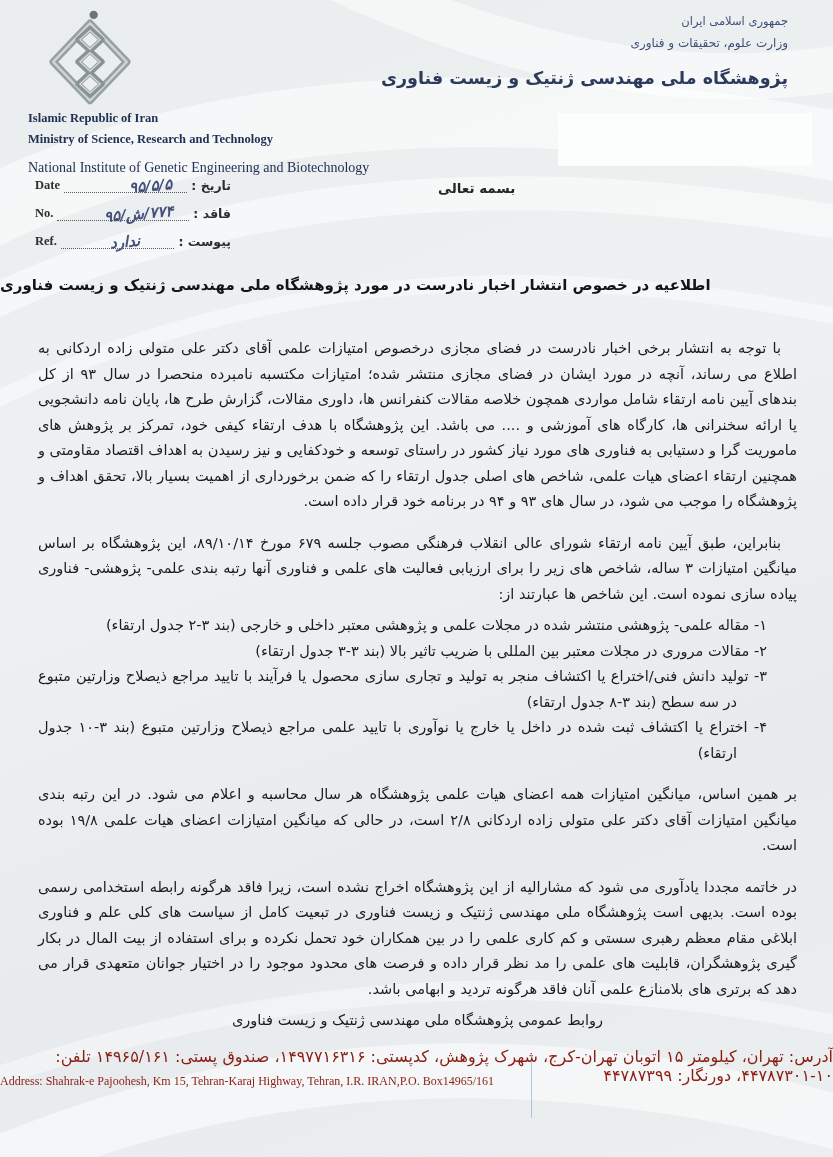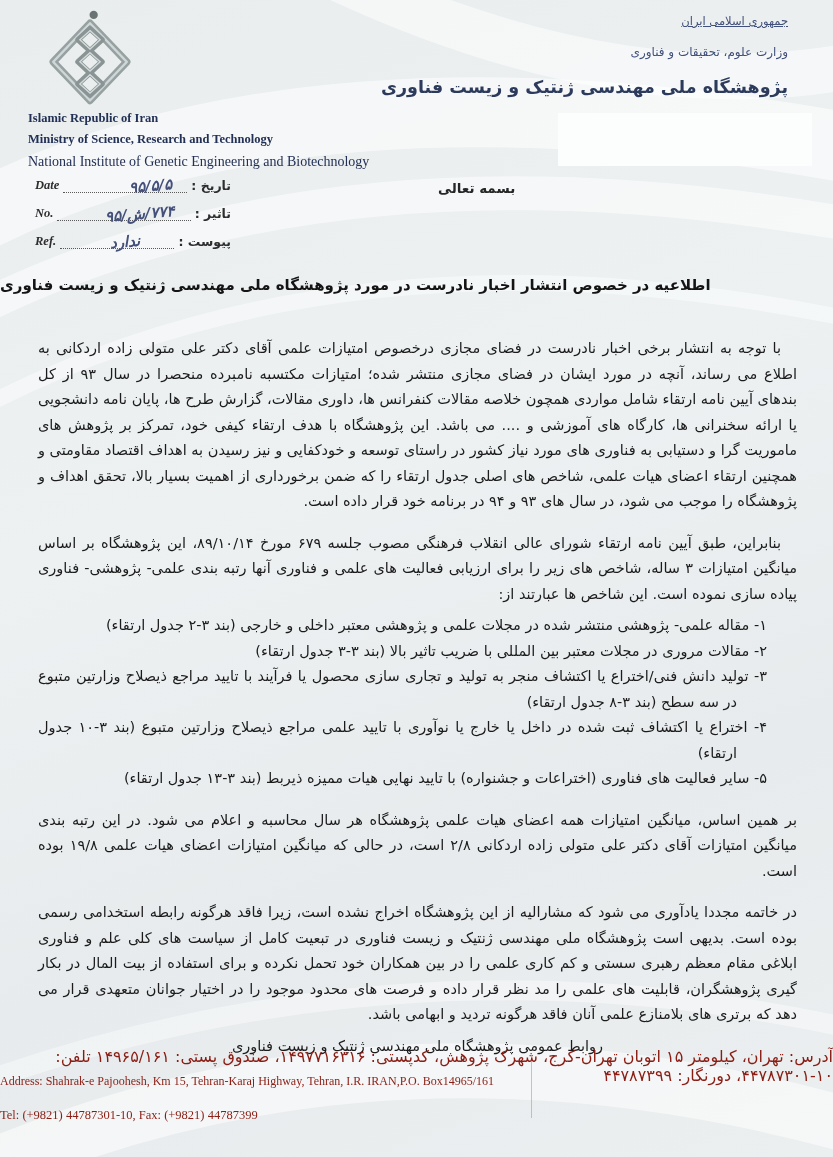--- a/index.html
+++ b/index.html
@@ -7,38 +7,38 @@
     position:relative;
     width:833px;height:1157px;
     background:linear-gradient(160deg,#e9edee 0%,#edf1f2 40%,#e7ebed 70%,#eceff0 100%);
     overflow:hidden;
     font-family:"DejaVu Sans",sans-serif;
     color:#1b1b1b;
   }
   .watermark{position:absolute;top:0;left:0;pointer-events:none;}
   
   .header-fa{position:absolute;top:14px;right:45px;text-align:right;direction:rtl;color:#41507a;}
-  .hfa1{font-size:11.5px;margin-bottom:17px;text-decoration:underline;}
+  .hfa1{font-size:11.5px;margin-bottom:8px;}
   .hfa2{font-size:12px;margin-bottom:18px;}
   .hfa3{font-size:17.5px;font-weight:bold;color:#2c3a5c;}
   .logo{position:absolute;top:8px;left:44px;width:92px;height:104px;}
   .header-en{position:absolute;top:108px;left:28px;color:#223055;
     font-family:"Liberation Serif","DejaVu Serif",serif;line-height:21px;}
   .hen1,.hen2{font-size:12.5px;font-weight:bold;}
-  .hen3{font-size:14px;margin-top:1px;}
+  .hen3{font-size:14px;margin-top:7px;}
   .redaction{position:absolute;top:113px;left:558px;width:254px;height:53px;background:#fcfdfd;}
   
   .meta{position:absolute;top:178px;left:35px;width:196px;}
   .meta-row{display:flex;direction:rtl;align-items:flex-end;margin-bottom:13px;
     font-size:12.5px;font-weight:bold;color:#2e2e2e;}
   .meta-label-fa{white-space:nowrap;}
   .meta-dots{flex:1;border-bottom:1.6px dotted #5a5a5a;position:relative;margin:0 4px;height:14px;}
   .meta-hand{position:absolute;bottom:-3px;right:12%;direction:ltr;
     font-style:italic;font-size:15px;color:#44507a;transform:rotate(-5deg);white-space:nowrap;}
-  .meta-label-en{font-family:"Liberation Serif","DejaVu Serif",serif;direction:ltr;white-space:nowrap;font-style:italic;}
+  .meta-label-en{font-family:"Liberation Serif","DejaVu Serif",serif;direction:ltr;white-space:nowrap;}
   .besmeh{position:absolute;top:180px;left:438px;font-weight:bold;font-size:13.5px;
     direction:rtl;color:#262626;}
   
   .title{position:absolute;top:276px;left:0;width:100%;text-align:left;direction:rtl;
     font-weight:bold;font-size:15px;color:#141414;}
   .body{position:absolute;top:320px;right:36px;left:38px;direction:rtl;text-align:justify;
     font-size:14.5px;line-height:25.5px;color:#1b1b1b;}
   .body p{margin:16px 0 6px 0;}
   .indent{text-indent:16px;}
   .list{margin:0 0 6px 0;}
@@ -97,21 +97,21 @@
 
   <div class="meta">
     <div class="meta-row">
       <span class="meta-label-fa">تاریخ :</span>
       <span class="meta-dots">
         <span class="meta-hand">۹۵/۵/۵</span>
       </span>
       <span class="meta-label-en">Date</span>
     </div>
     <div class="meta-row">
-      <span class="meta-label-fa">تاثیر :</span>
+      <span class="meta-label-fa">فاقد :</span>
       <span class="meta-dots">
         <span class="meta-hand" style="direction:rtl;">۷۷۴/ش/۹۵</span>
       </span>
       <span class="meta-label-en">No.</span>
     </div>
     <div class="meta-row">
       <span class="meta-label-fa">پیوست :</span>
       <span class="meta-dots">
         <span class="meta-hand" style="right:30%;">ندارد</span>
       </span>
@@ -124,26 +124,24 @@
   <div class="title">اطلاعیه در خصوص انتشار اخبار نادرست در مورد پژوهشگاه ملی مهندسی ژنتیک و زیست فناوری</div>
 
   <div class="body">
     <p class="indent">با توجه به انتشار برخی اخبار نادرست در فضای مجازی درخصوص امتیازات علمی آقای دکتر علی متولی زاده اردکانی به اطلاع می رساند، آنچه در مورد ایشان در فضای مجازی منتشر شده؛ امتیازات مکتسبه نامبرده منحصرا در سال ۹۳ از کل بندهای آیین نامه ارتقاء شامل مواردی همچون خلاصه مقالات کنفرانس ها، داوری مقالات، گزارش طرح ها، پایان نامه دانشجویی یا ارائه سخنرانی ها، کارگاه های آموزشی و .... می باشد. این پژوهشگاه با هدف ارتقاء کیفی خود، تمرکز بر پژوهش های ماموریت گرا و دستیابی به فناوری های مورد نیاز کشور در راستای توسعه و خودکفایی و نیز رسیدن به اهداف اقتصاد مقاومتی و همچنین ارتقاء اعضای هیات علمی، شاخص های اصلی جدول ارتقاء را که ضمن برخورداری از اهمیت بسیار بالا، تحقق اهداف و پژوهشگاه را موجب می شود، در سال های ۹۳ و ۹۴ در برنامه خود قرار داده است.</p>
     <p class="indent">بنابراین، طبق آیین نامه ارتقاء شورای عالی انقلاب فرهنگی مصوب جلسه ۶۷۹ مورخ ۸۹/۱۰/۱۴، این پژوهشگاه بر اساس میانگین امتیازات ۳ ساله، شاخص های زیر را برای ارزیابی فعالیت های علمی و فناوری آنها رتبه بندی علمی- پژوهشی- فناوری پیاده سازی نموده است. این شاخص ها عبارتند از:</p>
     <div class="list">
       <div class="list-item">۱-  مقاله علمی- پژوهشی منتشر شده در مجلات علمی و پژوهشی معتبر داخلی و خارجی (بند ۳-۲ جدول ارتقاء)</div>
       <div class="list-item">۲-  مقالات مروری در مجلات معتبر بین المللی با ضریب تاثیر بالا (بند ۳-۳ جدول ارتقاء)</div>
       <div class="list-item">۳-  تولید دانش فنی/اختراع یا اکتشاف منجر به تولید و تجاری سازی محصول یا فرآیند با تایید مراجع ذیصلاح وزارتین متبوع در سه سطح (بند ۳-۸ جدول ارتقاء)</div>
       <div class="list-item">۴-  اختراع یا اکتشاف ثبت شده در داخل یا خارج یا نوآوری با تایید علمی مراجع ذیصلاح وزارتین متبوع (بند ۳-۱۰ جدول ارتقاء)</div>
-      <div class="list-item">۵-  سایر فعالیت های فناوری (اختراعات و جشنواره) با تایید نهایی هیات ممیزه ذیربط (بند ۳-۱۳ جدول ارتقاء)</div>
     </div>
     <p>بر همین اساس، میانگین امتیازات همه اعضای هیات علمی پژوهشگاه هر سال محاسبه و اعلام می شود. در این رتبه بندی میانگین امتیازات آقای دکتر علی متولی زاده اردکانی ۲/۸ است، در حالی که میانگین امتیازات اعضای هیات علمی ۱۹/۸ بوده است.</p>
     <p>در خاتمه مجددا یادآوری می شود که مشارالیه از این پژوهشگاه اخراج نشده است، زیرا فاقد هرگونه رابطه استخدامی رسمی بوده است. بدیهی است پژوهشگاه ملی مهندسی ژنتیک و زیست فناوری در تبعیت کامل از سیاست های کلی علم و فناوری ابلاغی مقام معظم رهبری سستی و کم کاری علمی را در بین همکاران خود تحمل نکرده و برای استفاده از بیت المال در بکار گیری پژوهشگران، قابلیت های علمی را مد نظر قرار داده و فرصت های محدود موجود را در اختیار جوانان متعهدی قرار می دهد که برتری های بلامنازع علمی آنان فاقد هرگونه تردید و ابهامی باشد.</p>
     <div class="signature">روابط عمومی پژوهشگاه ملی مهندسی ژنتیک و زیست فناوری</div>
   </div>
 
   <div class="fold-line"></div>
 
   <div class="footer-fa">آدرس: تهران، کیلومتر ۱۵ اتوبان تهران-کرج، شهرک پژوهش، کدپستی: ۱۴۹۷۷۱۶۳۱۶، صندوق پستی: ۱۴۹۶۵/۱۶۱ تلفن: ۱۰-۴۴۷۸۷۳۰۱، دورنگار: ۴۴۷۸۷۳۹۹</div>
   <div class="footer-en">Address: Shahrak-e Pajoohesh, Km 15, Tehran-Karaj Highway, Tehran, I.R. IRAN,P.O. Box14965/161</div>
-  <div class="footer-tel">Tel: (+9821) 44787301-10,  Fax: (+9821) 44787399</div>
 
 </div>
 
 </body></html>

